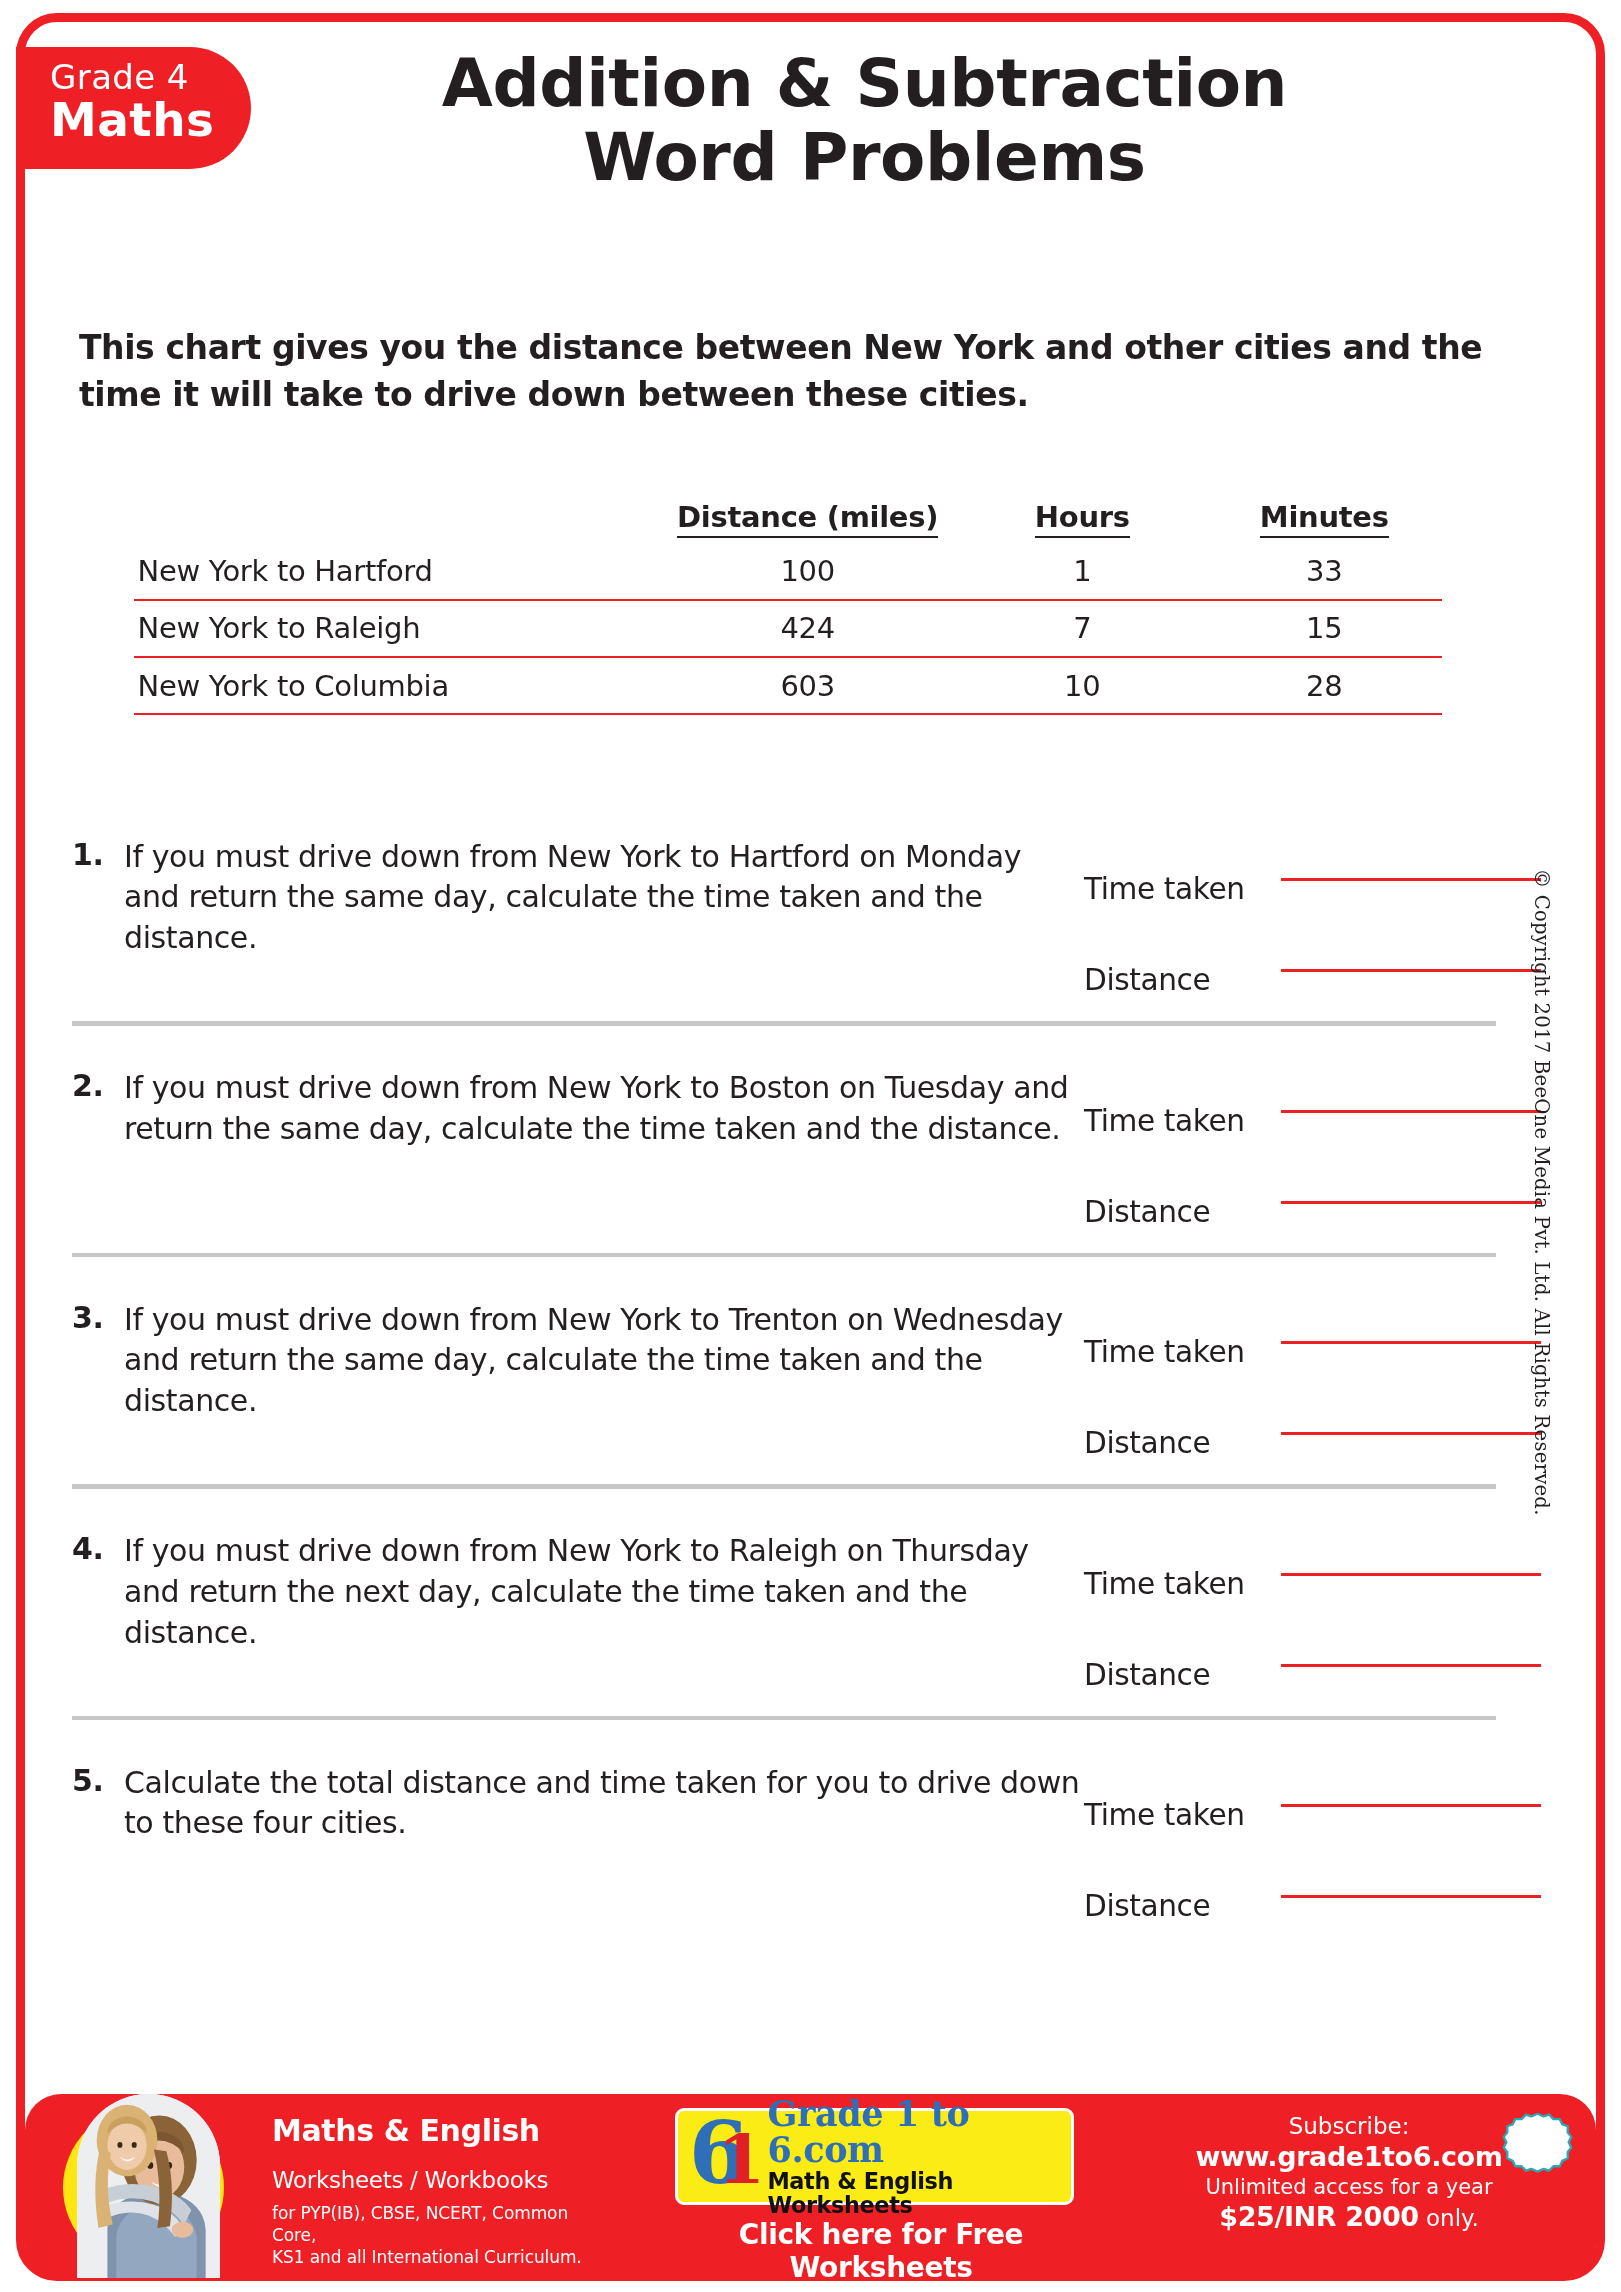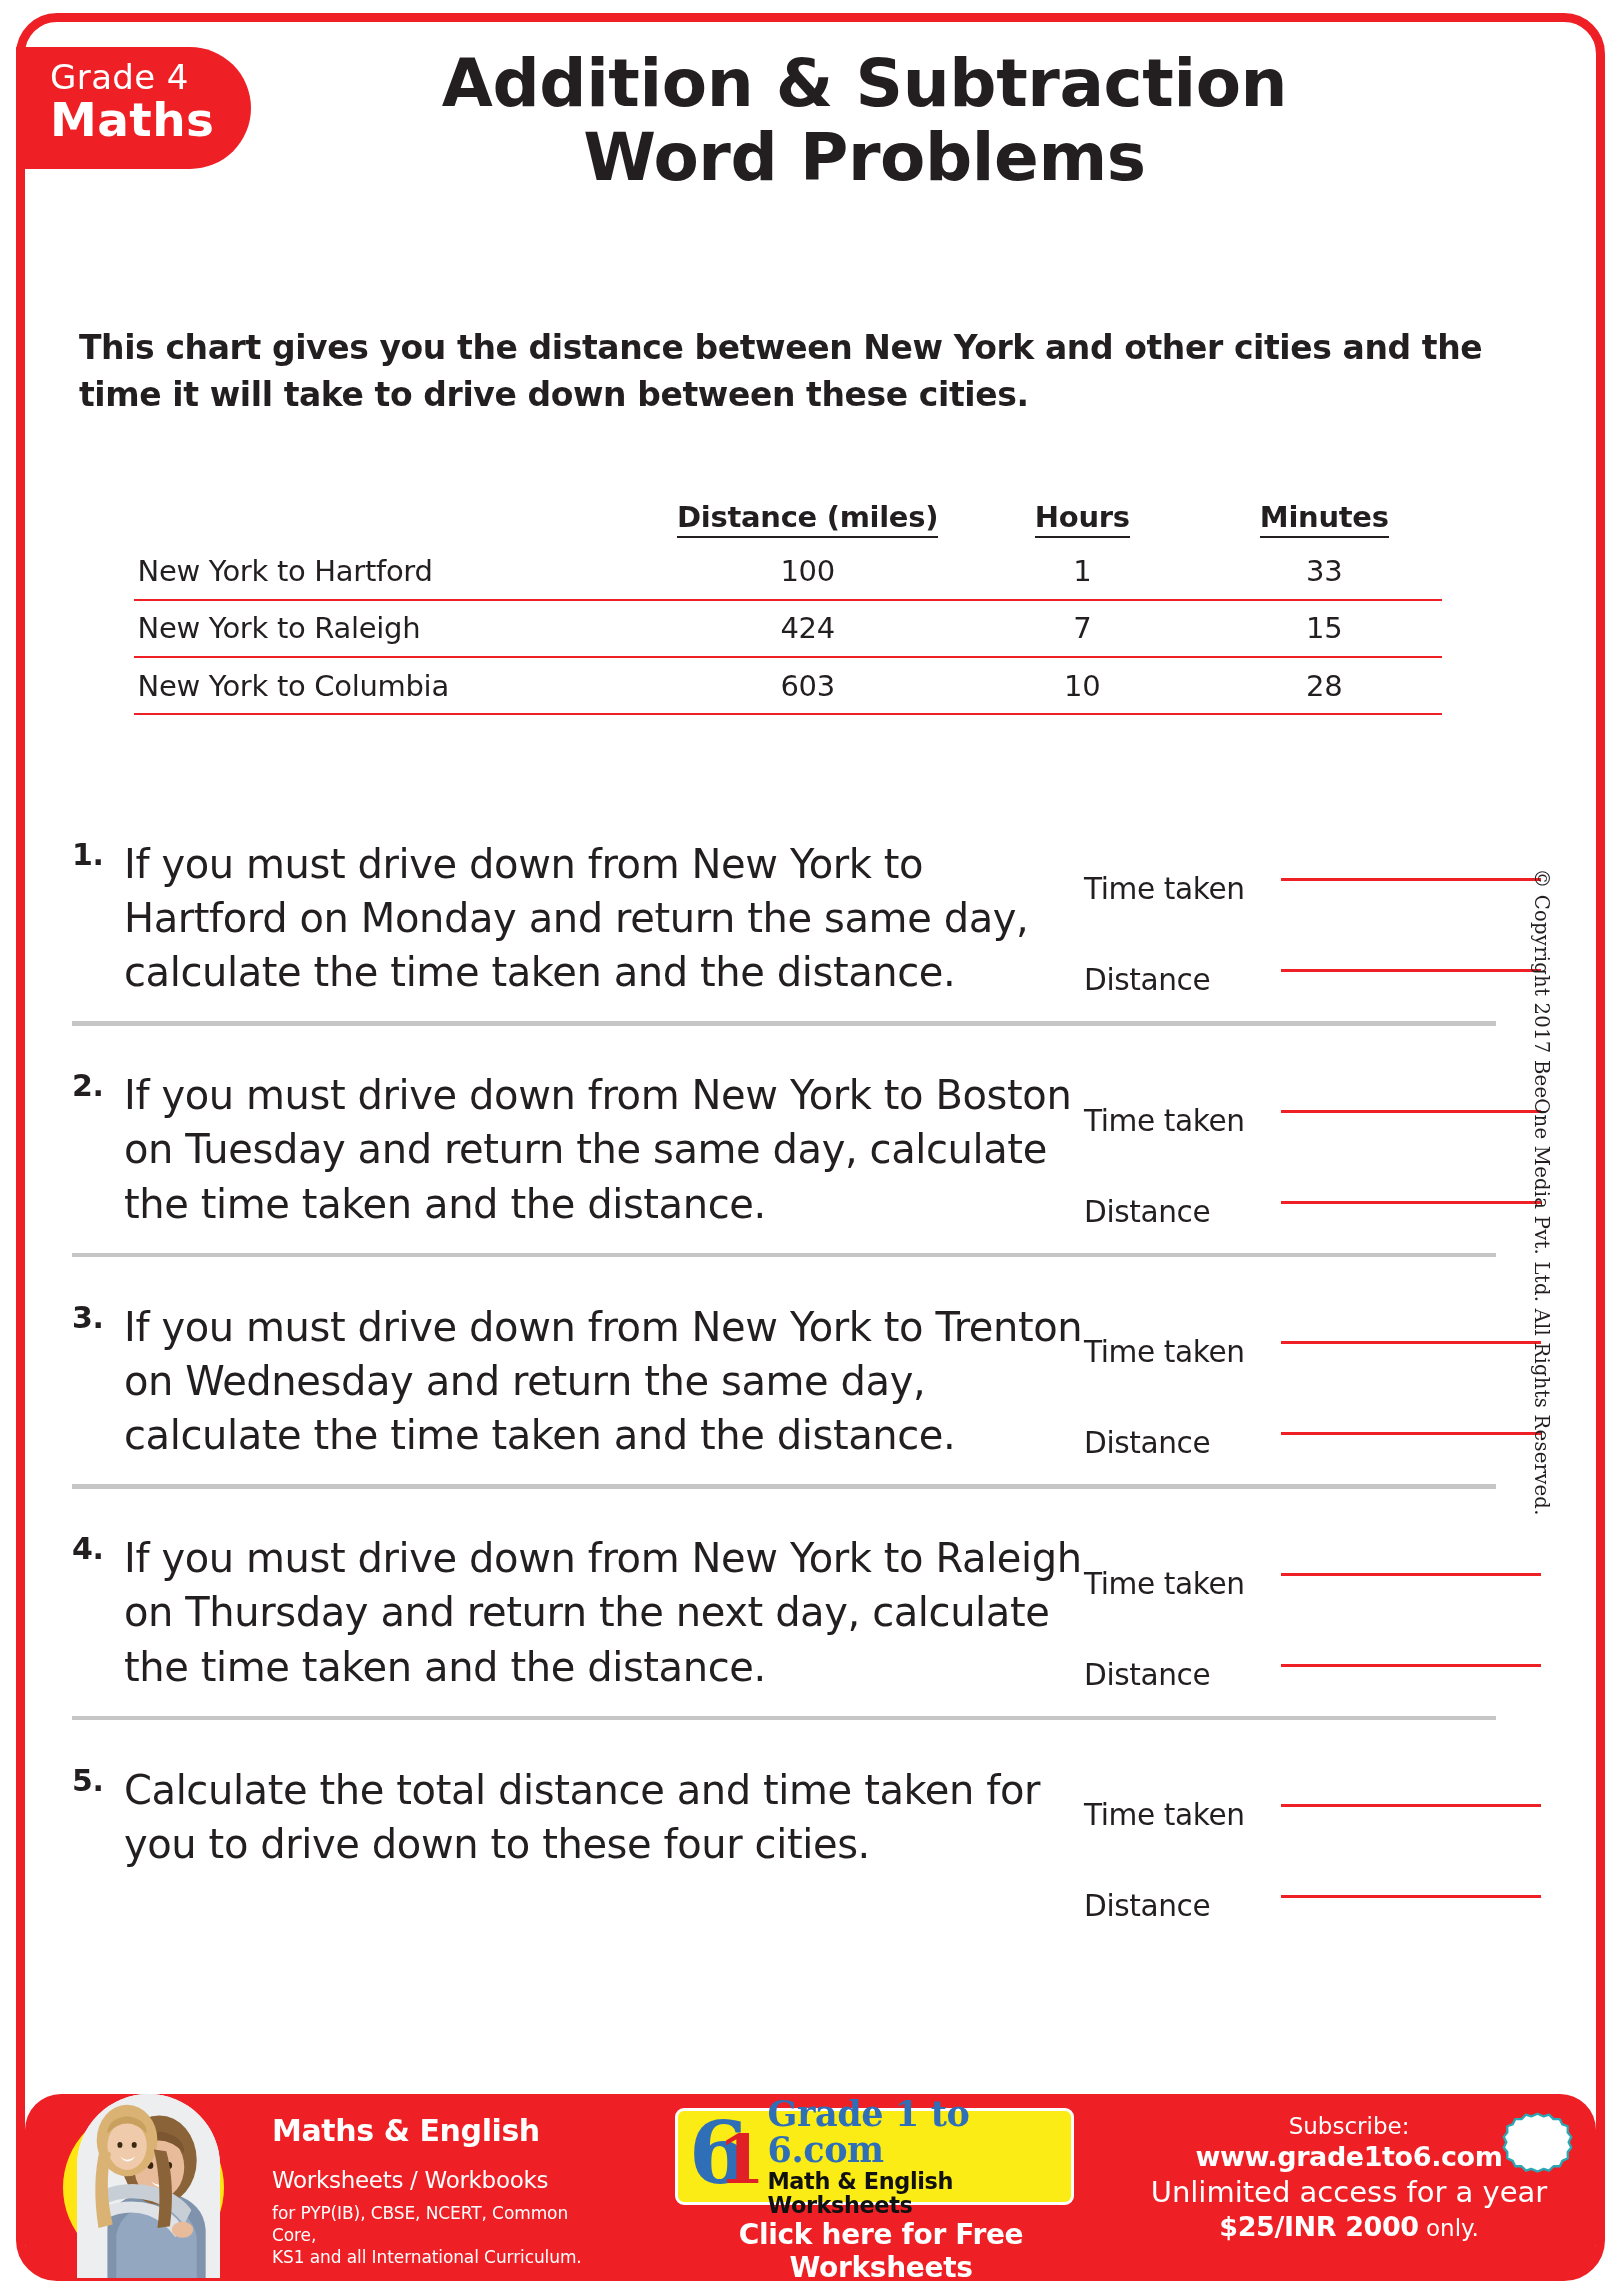--- a/index.html
+++ b/index.html
@@ -159,21 +159,21 @@
     font-family: "DejaVu Sans", sans-serif;
     font-size: 30px;
     font-weight: 700;
     color: #231f20;
     width: 52px;
     flex: 0 0 52px;
     letter-spacing: -0.3px;
   }
   .q-text {
     font-family: "DejaVu Sans", sans-serif;
-    font-size: 40px;
+    font-size: 30px;
     font-weight: 400;
     line-height: 1.36;
     color: #231f20;
     letter-spacing: -0.4px;
   }
   .q-right {
     width: 457px;
     flex: 0 0 457px;
     padding-top: 5.4px;
   }
@@ -383,21 +383,21 @@
     position: absolute;
     right: 32px;
     top: 18px;
     width: 430px;
     text-align: center;
     color: #ffffff;
     font-family: "DejaVu Sans", sans-serif;
   }
   #footer-right .fr-1 { font-size: 23px; font-weight: 400; line-height: 1.25; }
   #footer-right .fr-2 { font-size: 27px; font-weight: 700; line-height: 1.22; letter-spacing: -0.4px; }
-  #footer-right .fr-3 { font-size: 29px; font-weight: 400; line-height: 1.25; }
+  #footer-right .fr-3 { font-size: 21px; font-weight: 400; line-height: 1.25; }
   #footer-right .fr-4 { font-size: 23px; font-weight: 400; line-height: 1.25; }
   #footer-right .fr-4 b { font-size: 27px; font-weight: 700; letter-spacing: -0.4px; }
 
   
   #page-badge {
     position: absolute;
     right: 19.7px;
     top: 18px;
     width: 77px;
     height: 64px;

